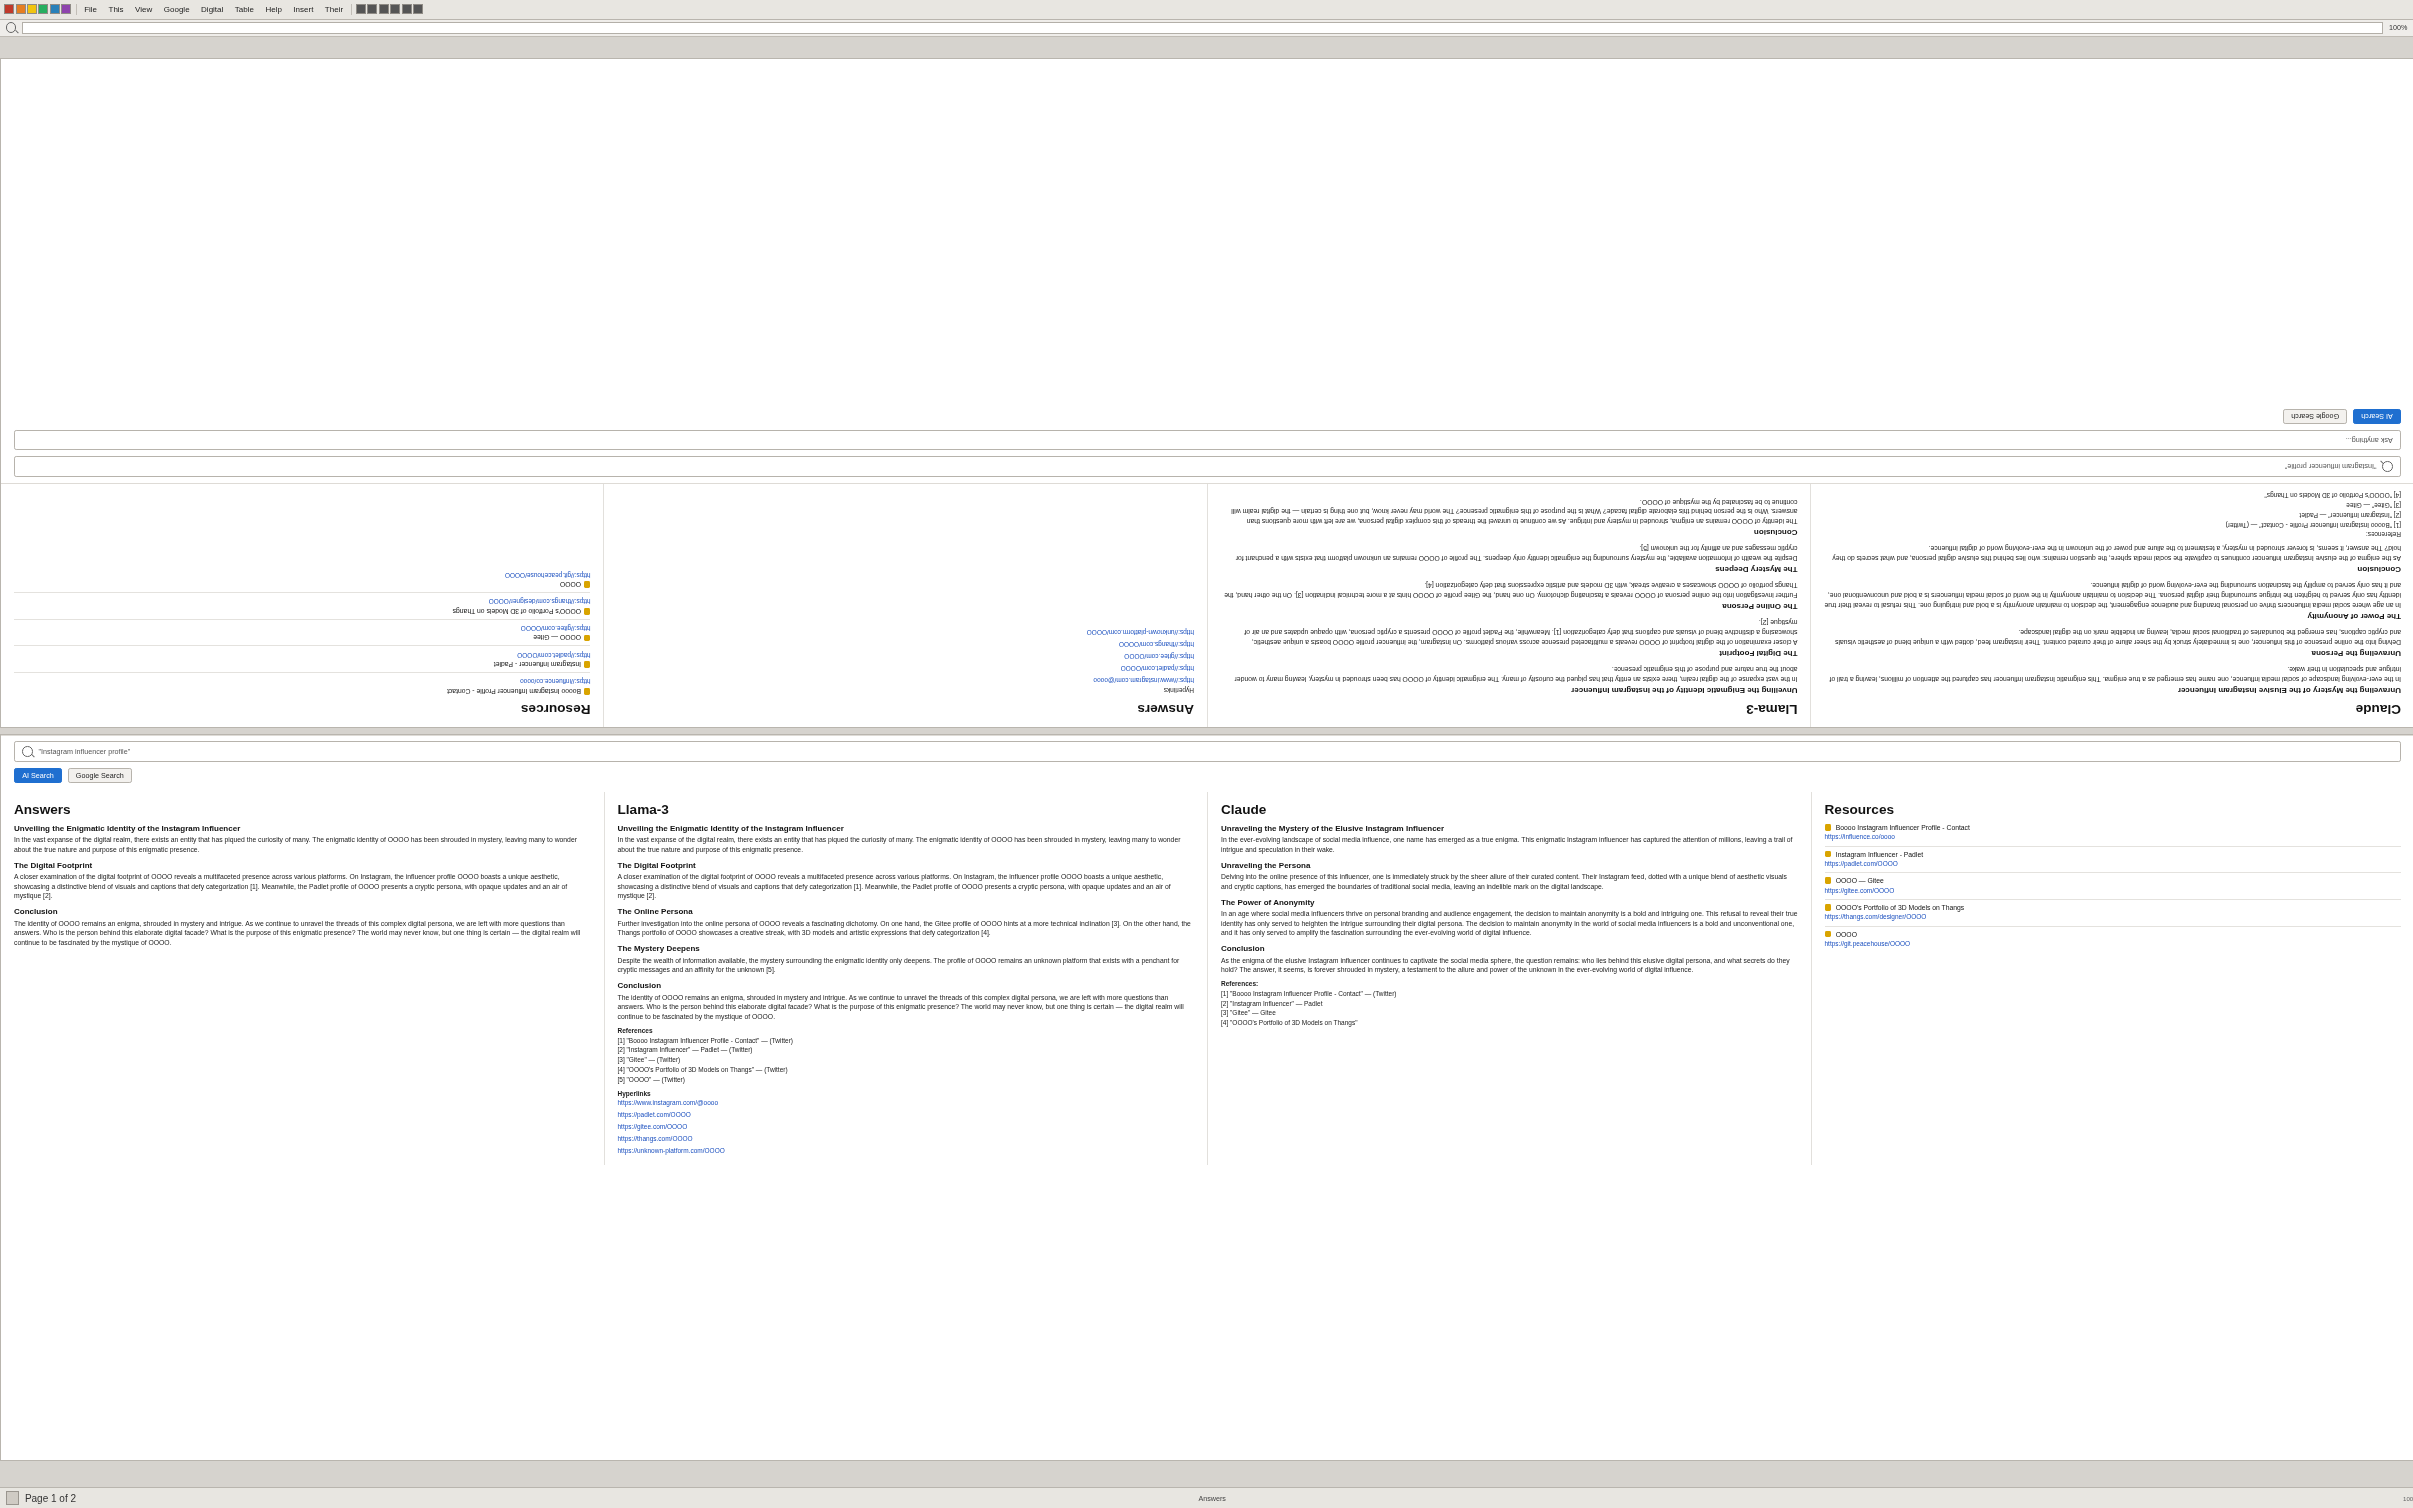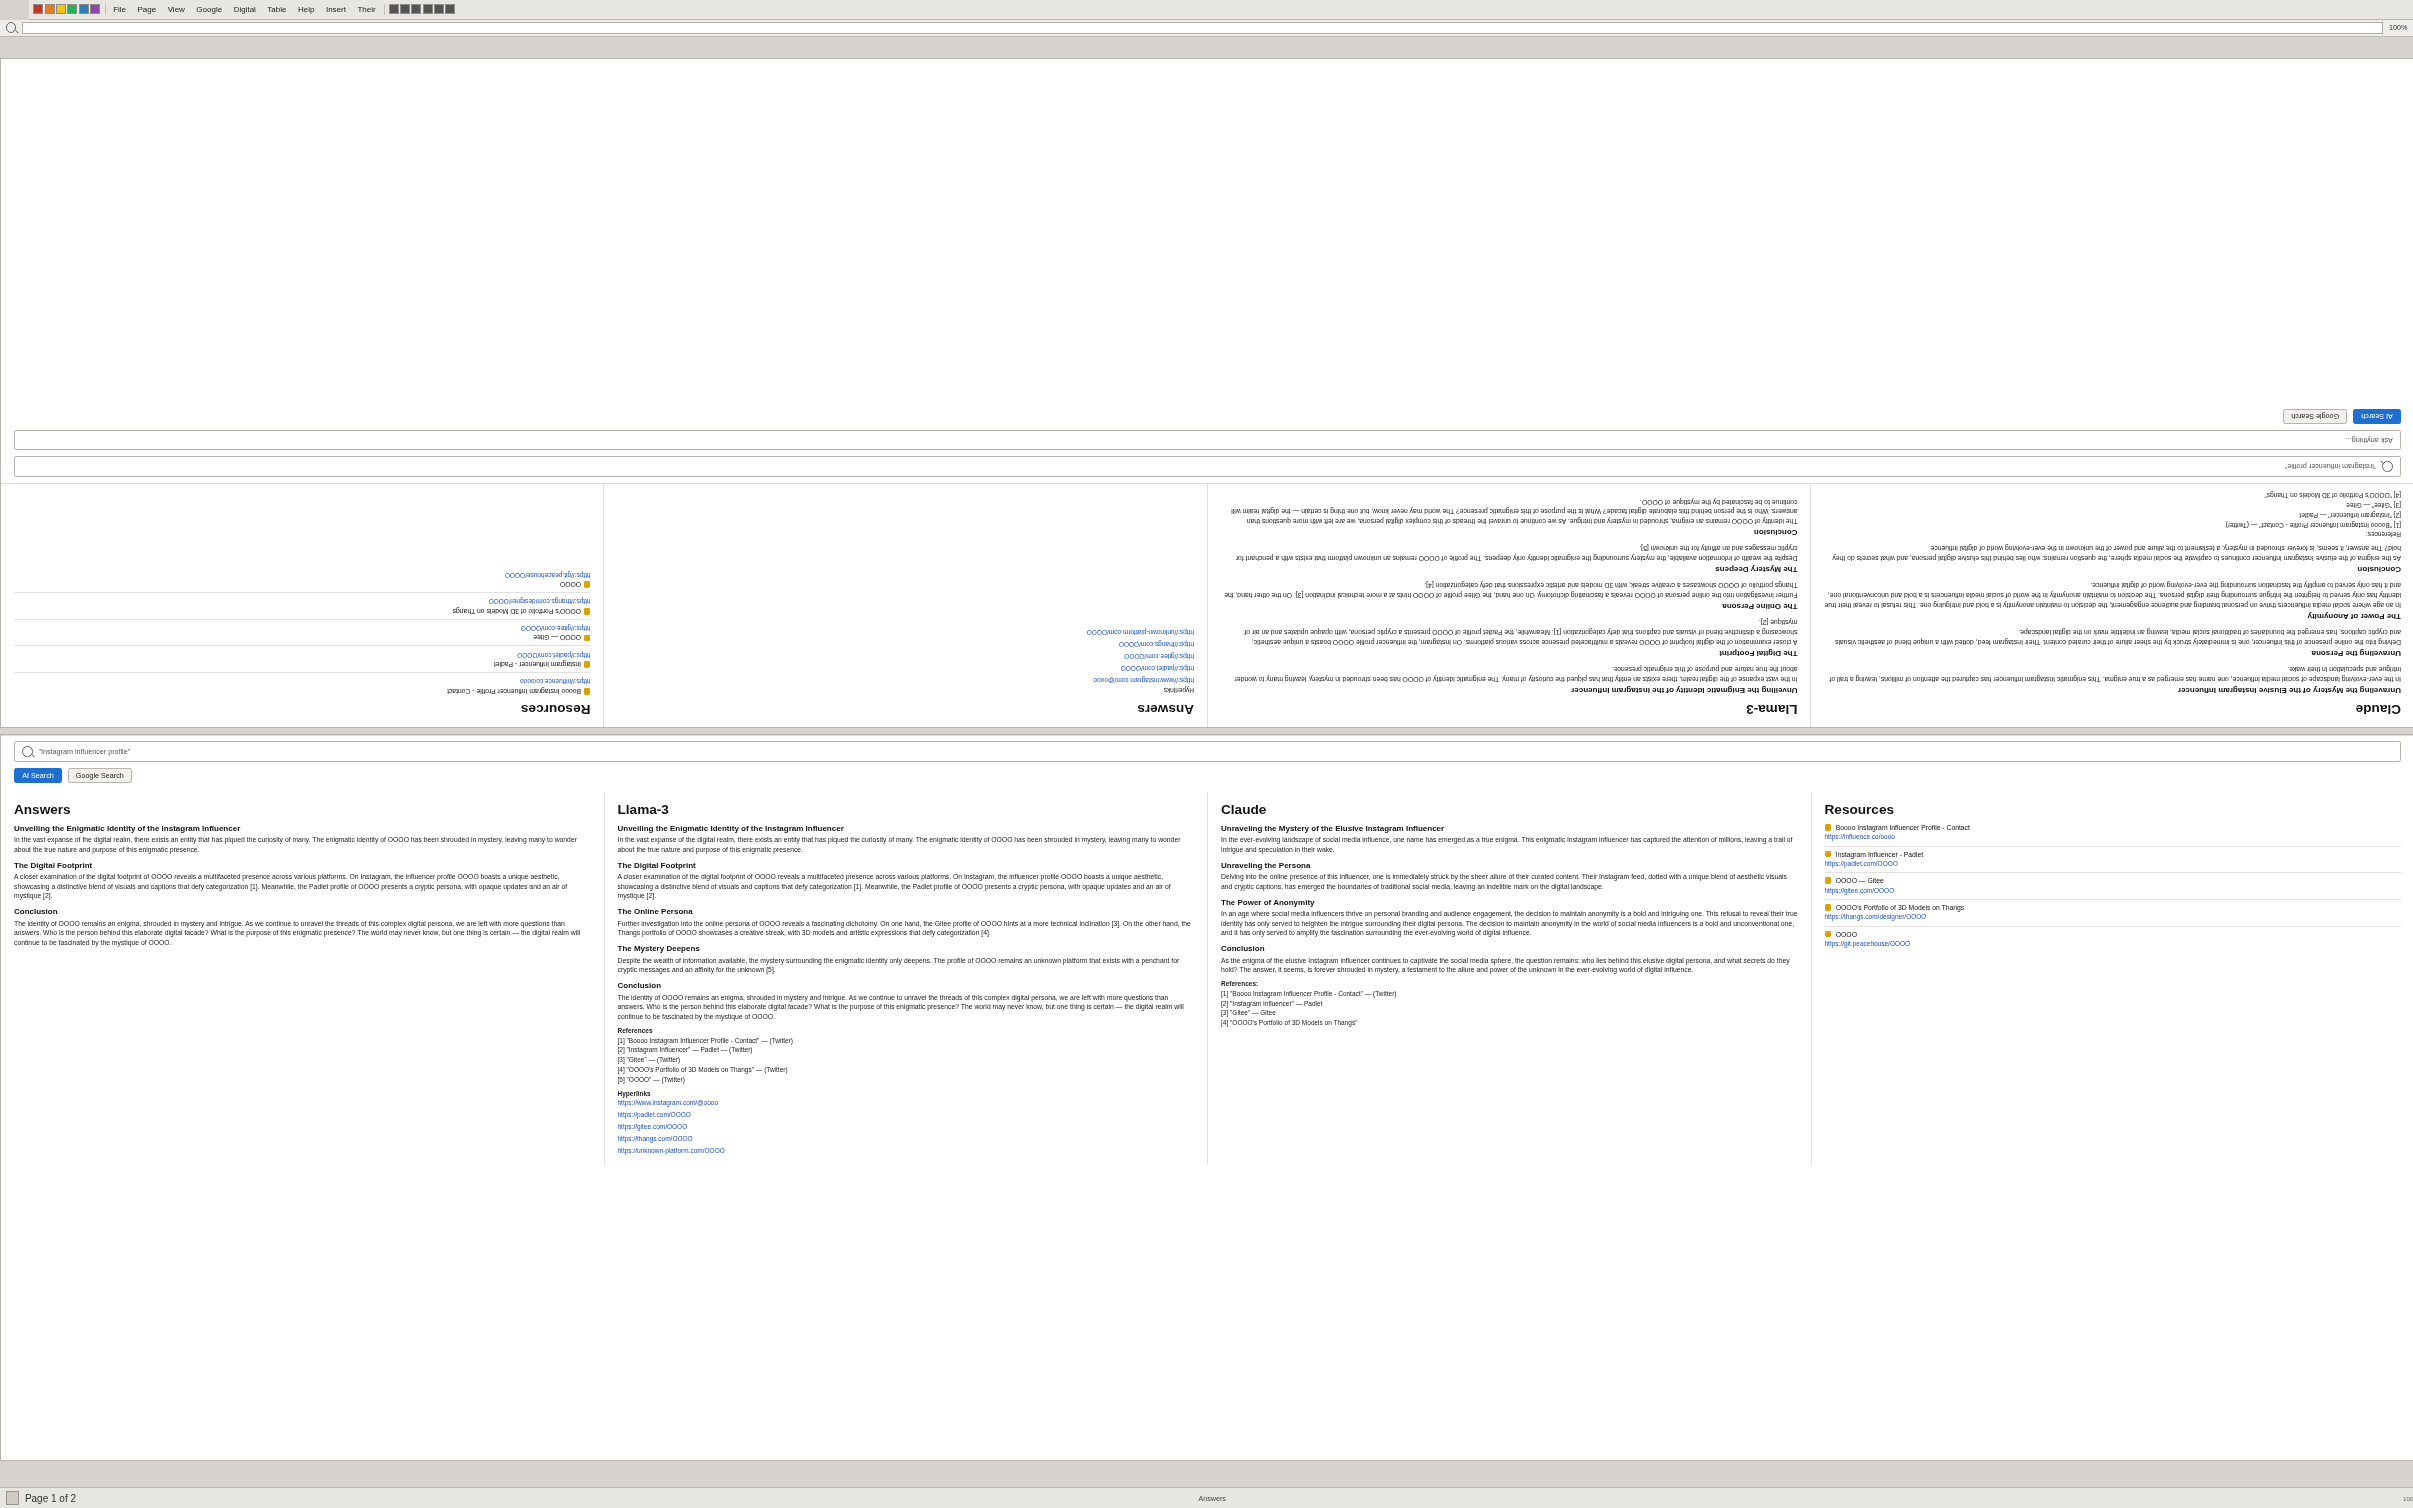--- a/index.html
+++ b/index.html
@@ -1,19 +1,19 @@
 <!DOCTYPE html>
 <html style="font-size:11.5px"><head>
 <meta charset="utf-8">
 <style>
   html,body{margin:0;padding:0;background:#d6d3ce;font-family:"Liberation Sans",sans-serif;}
   body{width:2413px;height:1508px;overflow:hidden;font-size:8px;color:#111;}
 
   
-  .menubar{height:18.7px;background:#e8e6e1;border-bottom:0.7px solid #b9b5ae;display:flex;align-items:center;gap:4.3px;padding:0 4.3px;font-size:8px;margin-left:29px;}
+  .menubar{height:18.7px;background:#e8e6e1;border-bottom:0.7px solid #b9b5ae;display:flex;align-items:center;gap:4.3px;padding:0 4.3px;font-size:8px;}
   .menubar .mi{padding:1.4px 3.6px;white-space:nowrap;color:#222;}
   .menubar .sep{width:0.7px;height:11.5px;background:#c2beb7;}
   .swatchrow{display:flex;align-items:center;gap:1.4px;}
   .sw{width:8px;height:8px;border:0.7px solid #8f8b85;}
   .toolbar2{height:16px;background:#efedea;border-bottom:0.7px solid #bfbbb4;display:flex;align-items:center;gap:5.7px;padding:0 5.7px;font-size:7.2px;color:#333;}
   .urlbar{flex:1;height:10px;background:#fff;border:0.7px solid #b3afa8;}
 
   
   .stage{position:relative;width:2413px;height:1451px;background:#d6d3ce;}
 
@@ -60,21 +60,21 @@
   <div class="swatchrow">
     <span class="sw" style="background:#c0392b"></span>
     <span class="sw" style="background:#e67e22"></span>
     <span class="sw" style="background:#f1c40f"></span>
     <span class="sw" style="background:#27ae60"></span>
     <span class="sw" style="background:#2980b9"></span>
     <span class="sw" style="background:#8e44ad"></span>
   </div>
   <span class="sep"></span>
   <span class="mi">File</span>
-  <span class="mi">Page</span>
+  <span class="mi">This</span>
   <span class="mi">View</span>
   <span class="mi">Google</span>
   <span class="mi">Digital</span>
   <span class="mi">Table</span>
   <span class="mi">Help</span>
   <span class="mi">Insert</span>
   <span class="mi">Their</span>
   <span class="sep"></span>
   <div class="swatchrow">
     <span class="sw" style="background:#555"></span>

